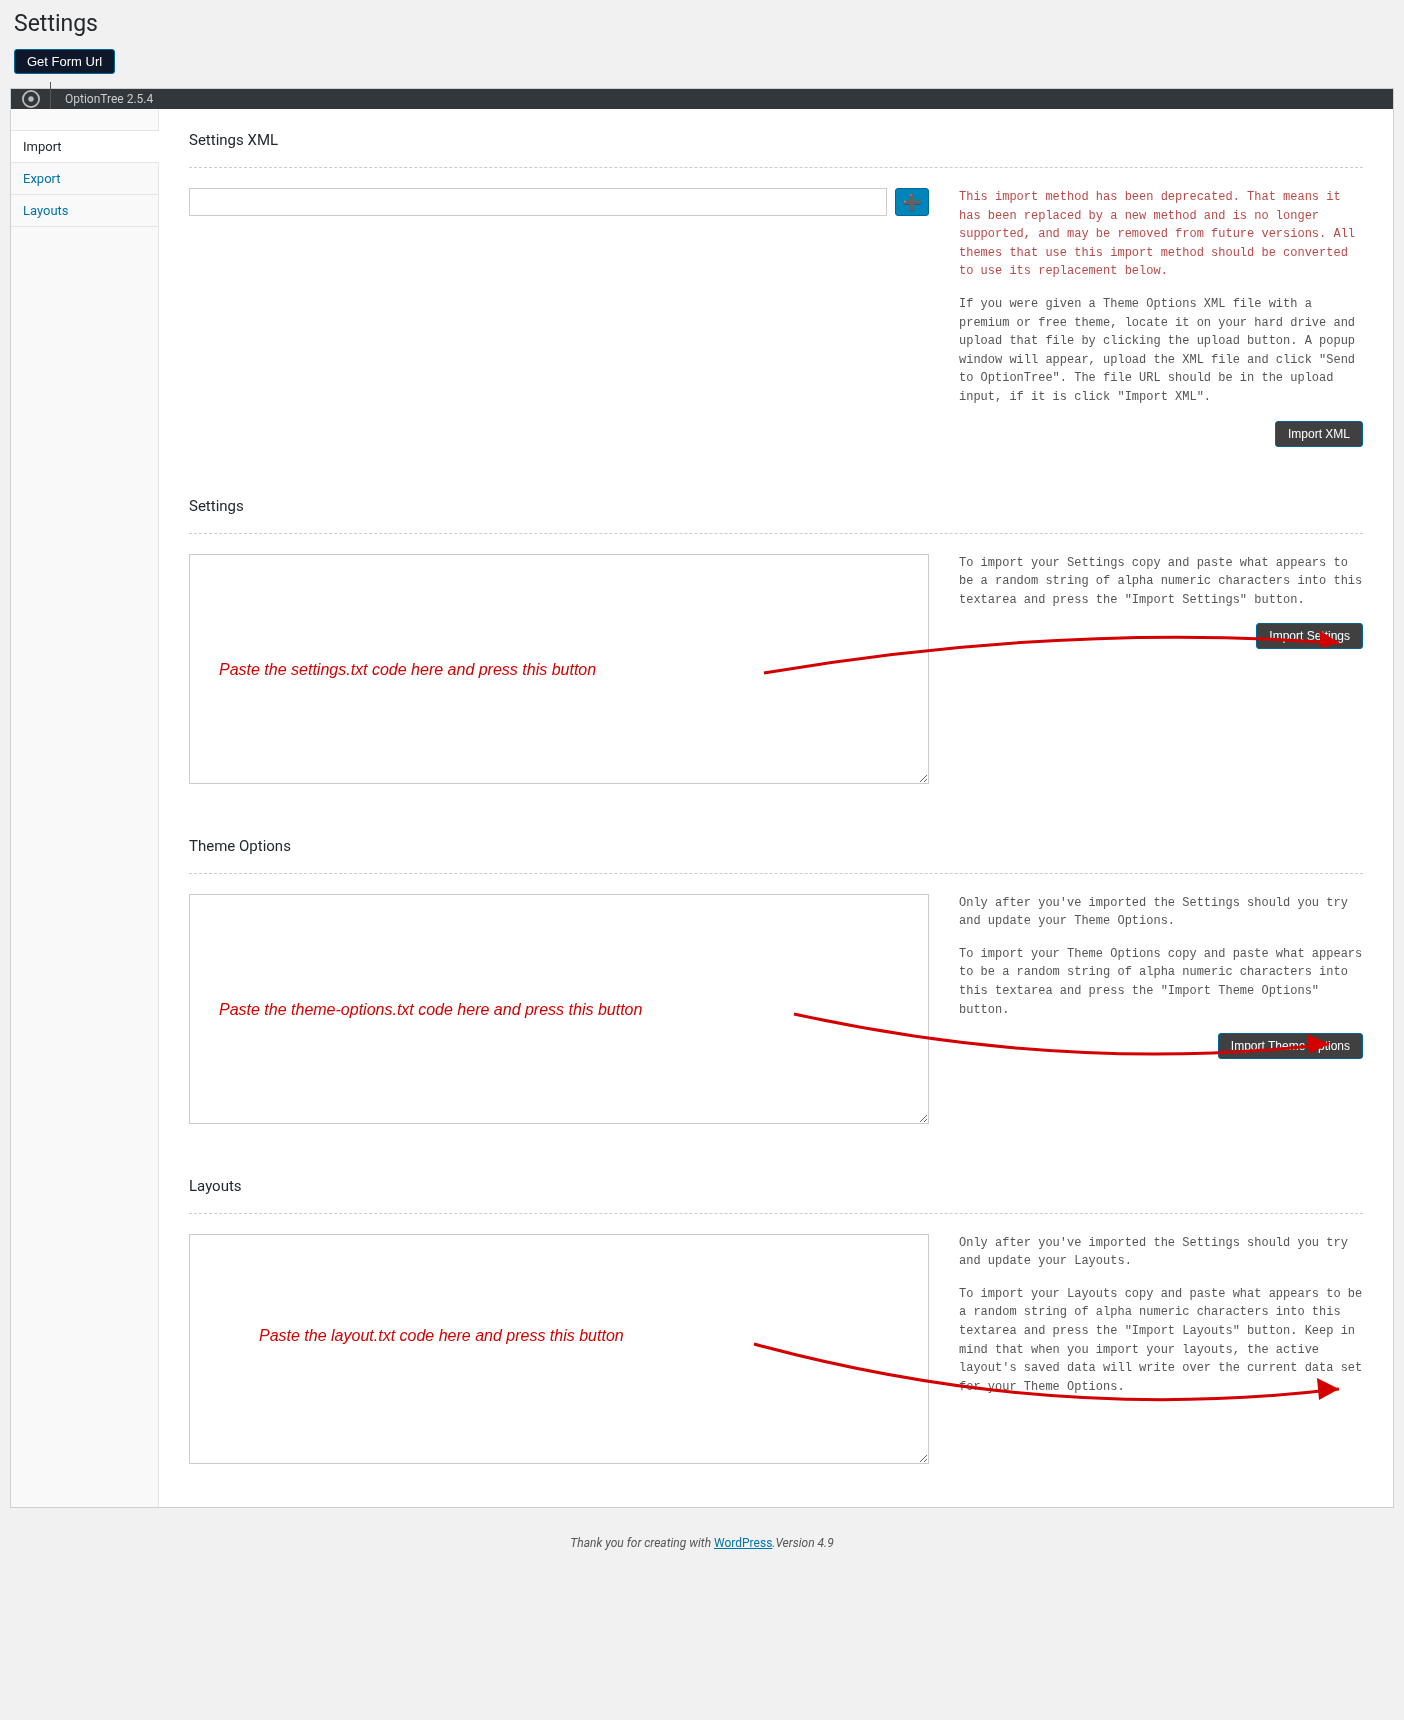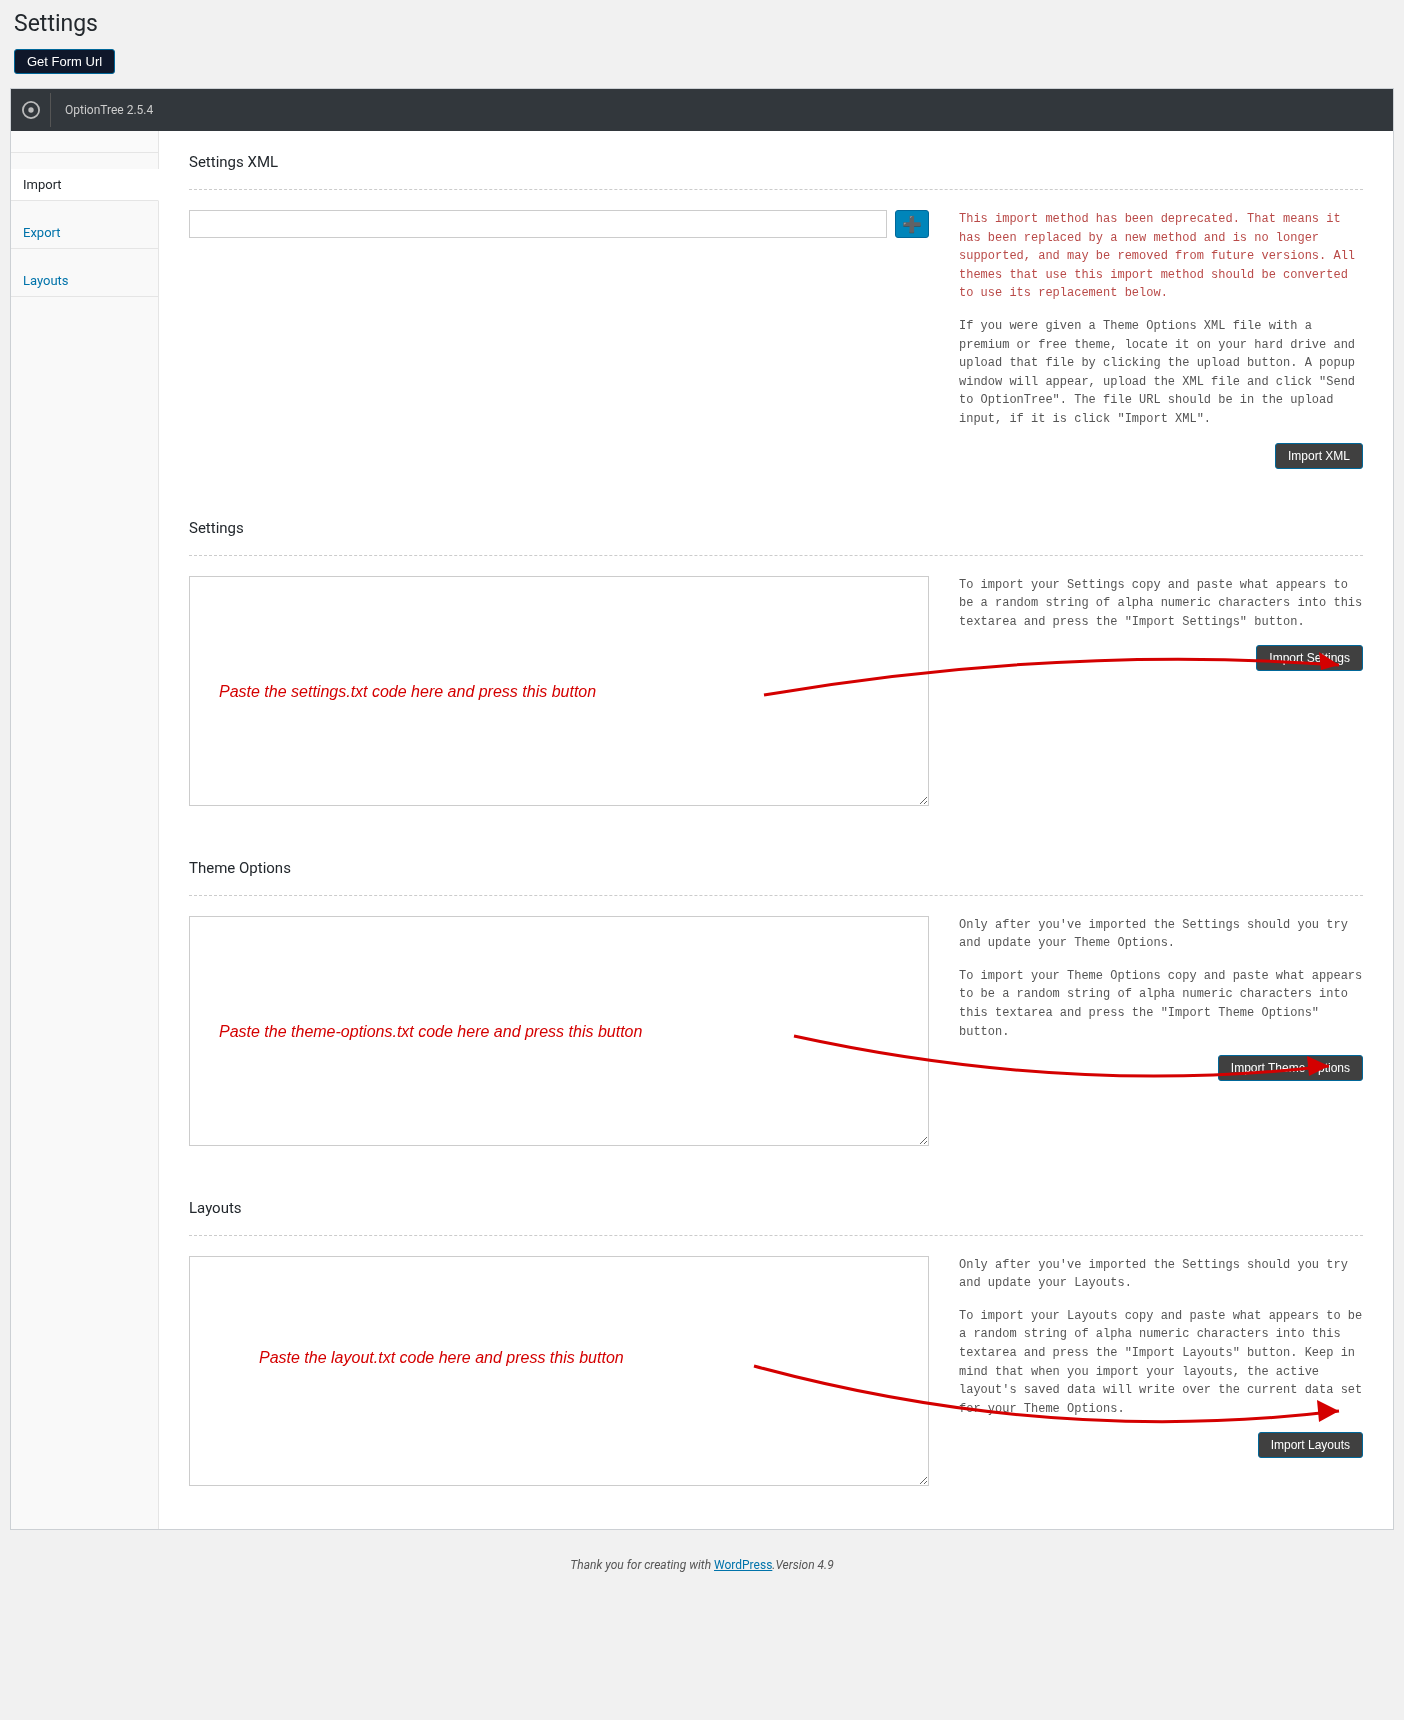--- a/index.html
+++ b/index.html
@@ -31,21 +31,21 @@
   .panel-wrap {
     background: #fff;
     border: 1px solid #ccd0d4;
     margin: 0 0 20px 0;
   }
   .panel-header {
     background: #32373c;
     color: #eee;
     display: flex;
     align-items: center;
-    height: 42px;
+    height: 20px;
     padding: 0 0 0 0;
     font-size: 12px;
   }
   .panel-header .logo {
     width: 40px;
     height: 34px;
     border-right: 1px solid #555;
     display: flex;
     align-items: center;
     justify-content: center;
@@ -69,21 +69,20 @@
     background: #fafafa;
   }
   .tabs a {
     display: block;
     padding: 8px 12px;
     font-size: 13px;
     color: #0073aa;
     text-decoration: none;
     border-bottom: 1px solid #e5e5e5;
     cursor: pointer;
-    margin-top: 16px;
   }
   .tabs a.active {
     background: #fff;
     color: #23282d;
     position: relative;
     border-right: 1px solid #fff;
     margin-right: -1px;
   }
   .content {
     flex: 1;
@@ -292,23 +291,20 @@
         <div class="section" style="margin-bottom:10px;">
           <div class="section-title">Layouts</div>
           <div class="section-row" style="position:relative;">
             <div class="field-col" style="position:relative;">
               <textarea class="big-text layouts" style=""></textarea>
               <div class="annotation annotation-layouts">Paste the layout.txt code here and press this button</div>
             </div>
             <div class="desc-col">
               <p>Only after you've imported the Settings should you try and update your Layouts.</p>
               <p>To import your Layouts copy and paste what appears to be a random string of alpha numeric characters into this textarea and press the "Import Layouts" button. Keep in mind that when you import your layouts, the active layout's saved data will write over the current data set for your Theme Options.</p>
-              <div class="btn-right">
-                <button class="btn-blue">Import Layouts</button>
-              </div>
             </div>
             <svg class="arrow-wrap" style="left:560px; top:100px; width:610px; height:90px;" viewBox="0 0 610 90">
               <path d="M5 10 Q 300 90 590 55" stroke="#d40000" stroke-width="3" fill="none"></path>
               <polygon points="590,55 568,44 570,66" fill="#d40000"></polygon>
             </svg>
           </div>
         </div>
 
       </div>
     </div>

